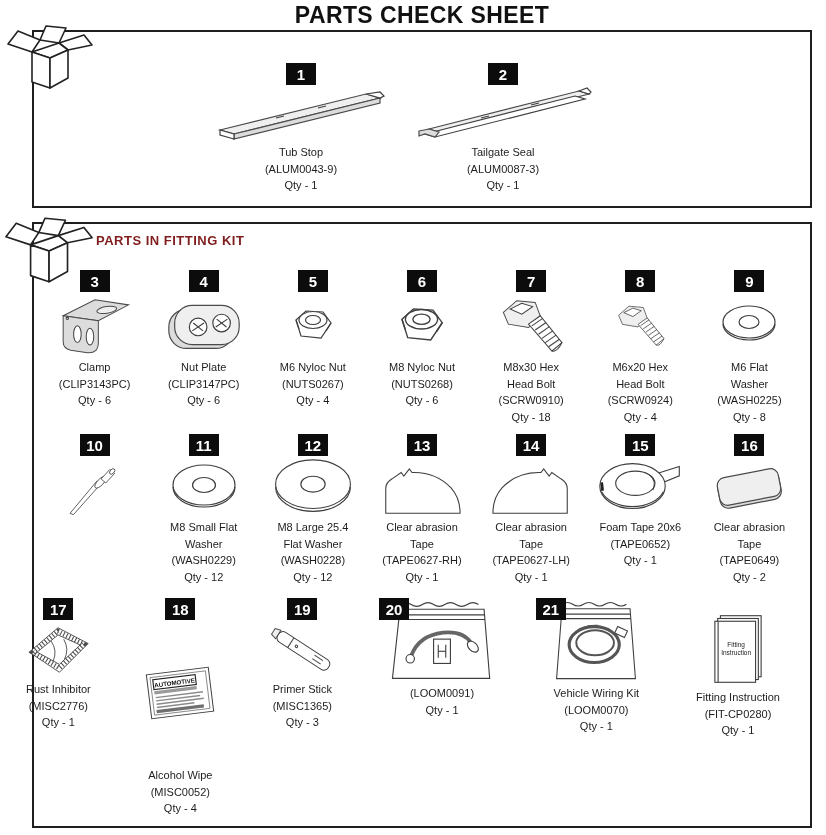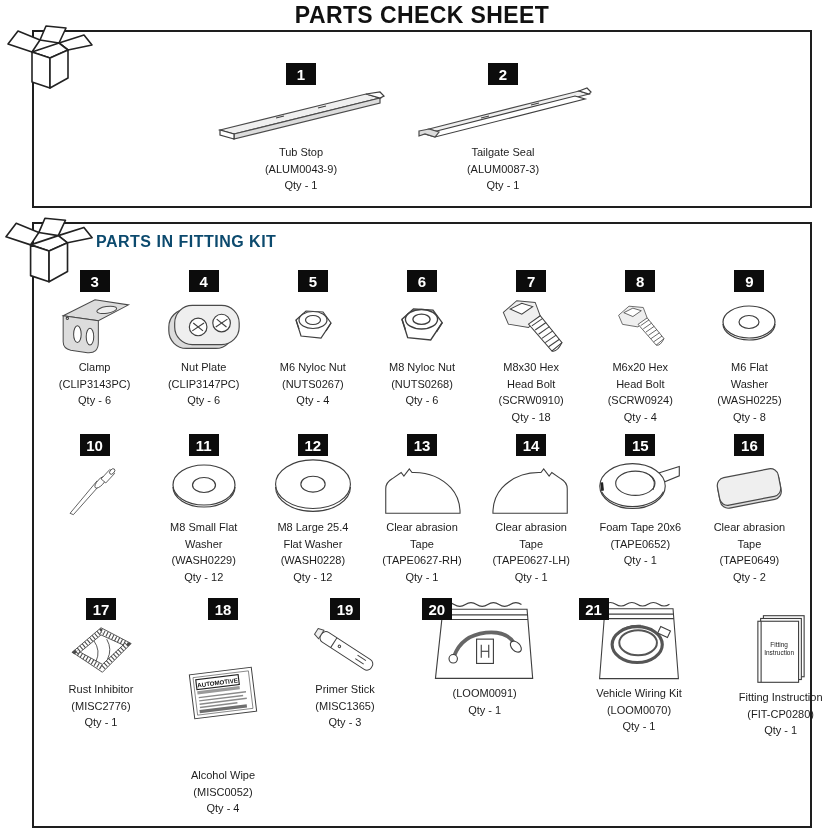--- a/index.html
+++ b/index.html
@@ -12,21 +12,21 @@
     font-size:23px; font-weight:bold; letter-spacing:0.4px; color:#111;
   }
   .box { position:absolute; border:2px solid #1e1e1e; background:#fff; box-sizing:border-box; }
   #box1 { left:32px; top:30px; width:780px; height:178px; }
   #box2 { left:32px; top:222px; width:780px; height:606px; }
   .box-icon { position:absolute; z-index:5; }
   #box-icon-1 { left:2px; top:18px; }
   #box-icon-2 { left:-1px; top:210px; }
   .kit-header {
     position:absolute; left:62px; top:9px;
-    font-size:16px; font-weight:bold; letter-spacing:0.5px; color:#0c4a6e;
+    font-size:13px; font-weight:bold; letter-spacing:0.5px; color:#7f1d1d;
   }
   
   #box1-items {
     position:absolute; top:31px; left:0; right:0;
     display:flex; justify-content:center; gap:14px; padding-right:40px;
   }
   #box1-items .cell { width:188px; }
   .cell { display:flex; flex-direction:column; align-items:center; position:relative; }
   .badge {
     width:30px; height:22px; background:#0c0c0c; color:#fff;
@@ -42,21 +42,21 @@
   .art-book { height:74px; margin-top:14px; }
   .label { text-align:center; font-size:11px; line-height:16.5px; margin-top:3px; width:122px; }
   #box1-items .label { width:160px; }
   .pname { display:block; white-space:pre-line; }
   .pcode { display:block; }
   .pqty  { display:block; }
   
   .row { position:absolute; left:6px; right:6px; display:flex; }
   #row1 { top:46px; }
   #row2 { top:210px; }
-  #row3 { top:374px; }
+  #row3 { top:374px;justify-content:flex-end; }
   #row1 .cell, #row2 .cell { flex:1 1 0; min-width:0; }
   #row3 .c17 { flex:0 0 14.6%; } #row3 .c18 { flex:0 0 15.0%;gap:43px; } #row3 .c19 { flex:0 0 15.0%; }
   #row3 .c20 { flex:0 0 20.6%; } #row3 .c21 { flex:0 0 19.8%; } #row3 .cfi { flex:0 0 15.0%; }
   .badge-float { position:absolute; top:0; left:10%; z-index:2; }
   .c20 .label, .c21 .label { width:140px; margin-top:1px; }
   .cfi .label { width:132px; }
   svg { display:block; }
   .ln { stroke:#3f3f3f; stroke-width:1.2; fill:none; }
   .fw { fill:#ffffff; stroke:#3f3f3f; stroke-width:1.2; }
   .fg { fill:#dcdcdc; stroke:#4a4a4a; stroke-width:1.2; }

